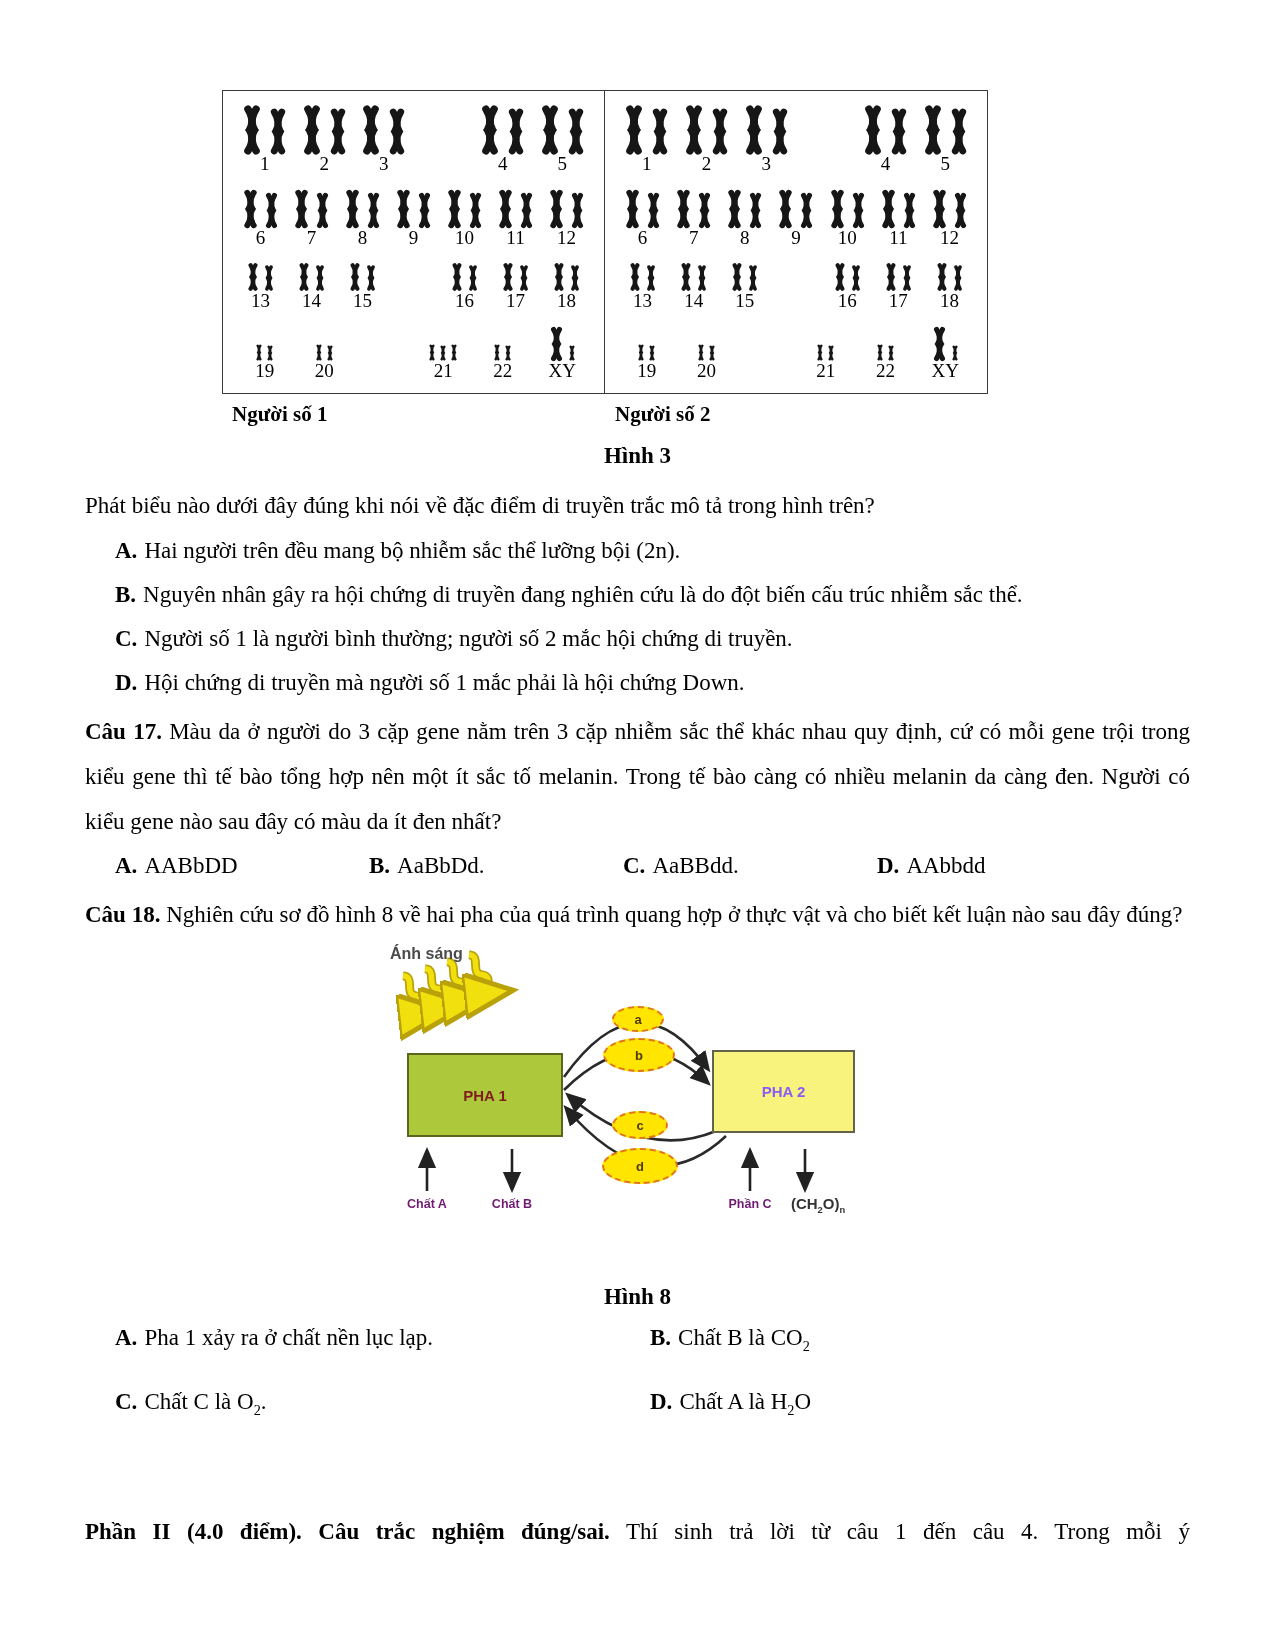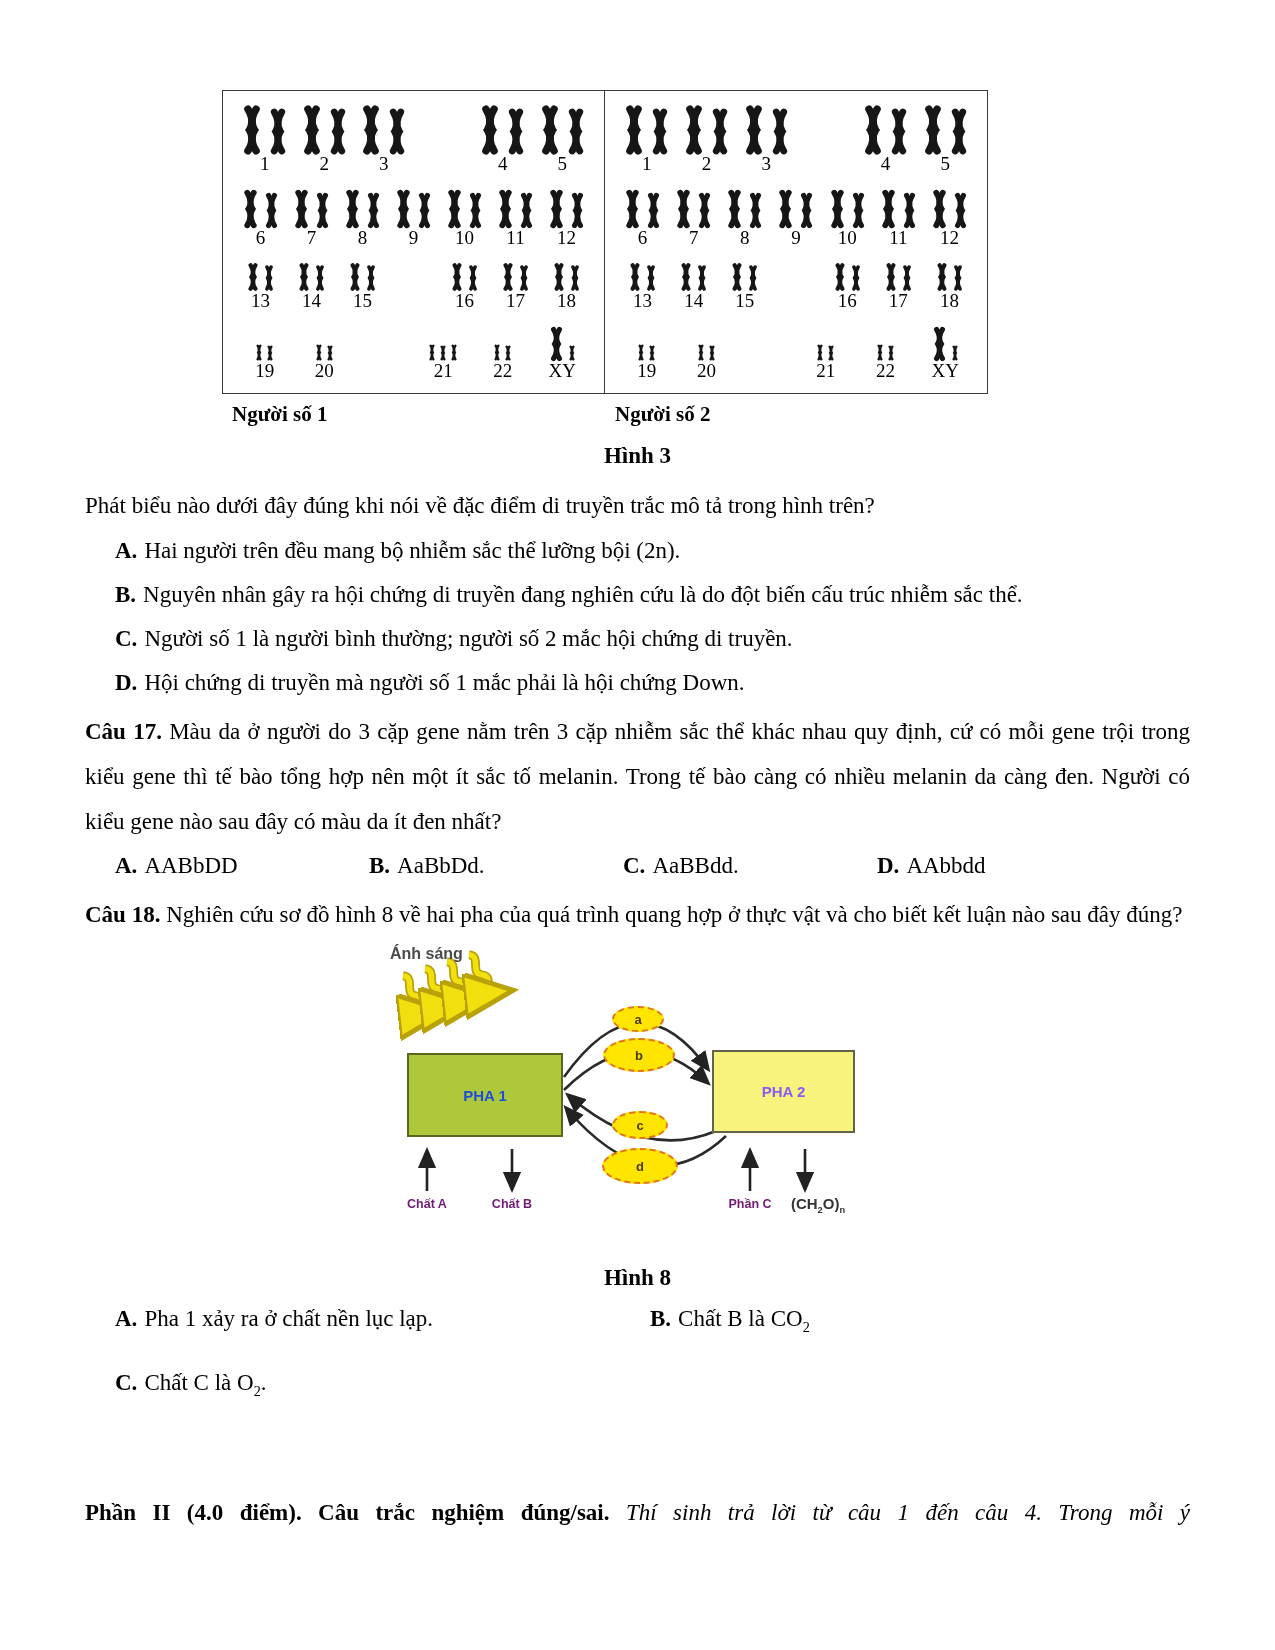--- a/index.html
+++ b/index.html
@@ -35,37 +35,37 @@
   .opt-row > div{width:254px;}
   .opt-grid-row{display:flex;padding-left:30px;line-height:55px;}
   .opt-grid-row > div{width:535px;}
   sub{font-size:0.62em;}
   
   .fig8{position:relative;width:470px;height:278px;margin-top:8px;margin-left:303px;
     font-family:"Liberation Sans", sans-serif;}
   .fig8 svg.wires{position:absolute;left:0;top:0;}
   .light-label{position:absolute;left:2px;top:0;font-size:16px;font-weight:bold;color:#4a4a4a;}
   .phase-box{position:absolute;display:flex;align-items:center;justify-content:center;
-    font-weight:bold;font-size:15px;color:#1d4ed8;box-sizing:border-box;}
+    font-weight:bold;font-size:15px;color:#7f1d1d;box-sizing:border-box;}
   .phase1{left:19px;top:108px;width:156px;height:84px;background:#adc93b;border:2px solid #5c661f;}
   .phase2{left:324px;top:105px;width:143px;height:83px;background:#f7f37c;border:2px solid #63634a;color:#8b5cf6;}
   .bubble{position:absolute;background:#ffe500;border:2.5px dashed #e0761a;border-radius:50%;
     display:flex;align-items:center;justify-content:center;font-weight:bold;font-size:13px;color:#4d3a00;
     box-sizing:border-box;}
   .bub-a{left:224px;top:61px;width:52px;height:26px;}
   .bub-b{left:215px;top:93px;width:72px;height:34px;}
   .bub-c{left:224px;top:166px;width:56px;height:28px;}
   .bub-d{left:214px;top:203px;width:76px;height:36px;}
   .flow-label{position:absolute;font-size:12.5px;font-weight:bold;color:#701a75;transform:translateX(-50%);}
   .product-label{position:absolute;font-size:15px;color:#333;transform:translateX(-50%);font-weight:bold;}
-  .fig8-caption{margin-top:42px;}
+  .fig8-caption{margin-top:61px;}
   
   .part2{margin-top:72px;line-height:45px;text-align:justify;text-align-last:justify;}
   .part2 .b{font-weight:bold;}
-  .part2 .i{font-style:italic;}
+  .part2 .i{}
 </style>
 </head>
 <body>
 
 <div class="fig7">
   <div class="fig7-box">
     <div class="kt-panel first">
         <div class="kt-row">
           <div class="kt-group">
             <div class="kt-chroms">
@@ -767,16 +767,17 @@
 </div>
 <div class="fig-caption fig8-caption">Hình 8</div>
 
 <div>
   <div class="opt-grid-row">
     <div><span class="opt-key">A.</span><span>Pha 1 xảy ra ở chất nền lục lạp.</span><sub></sub><span></span></div>
     <div><span class="opt-key">B.</span><span>Chất B là CO</span><sub>2</sub><span></span></div>
   </div>
   <div class="opt-grid-row">
     <div><span class="opt-key">C.</span><span>Chất C là O</span><sub>2</sub><span>.</span></div>
+    <div><span class="opt-key">D.</span><span>Chất A là H</span><sub>2</sub><span>O</span></div>
   </div>
 </div>
 
 <div class="part2"><span class="b">Phần II (4.0 điểm). Câu trắc nghiệm đúng/sai.</span> <span class="i">Thí sinh trả lời từ câu 1 đến câu 4. Trong mỗi ý</span></div>
 
 </body></html>

